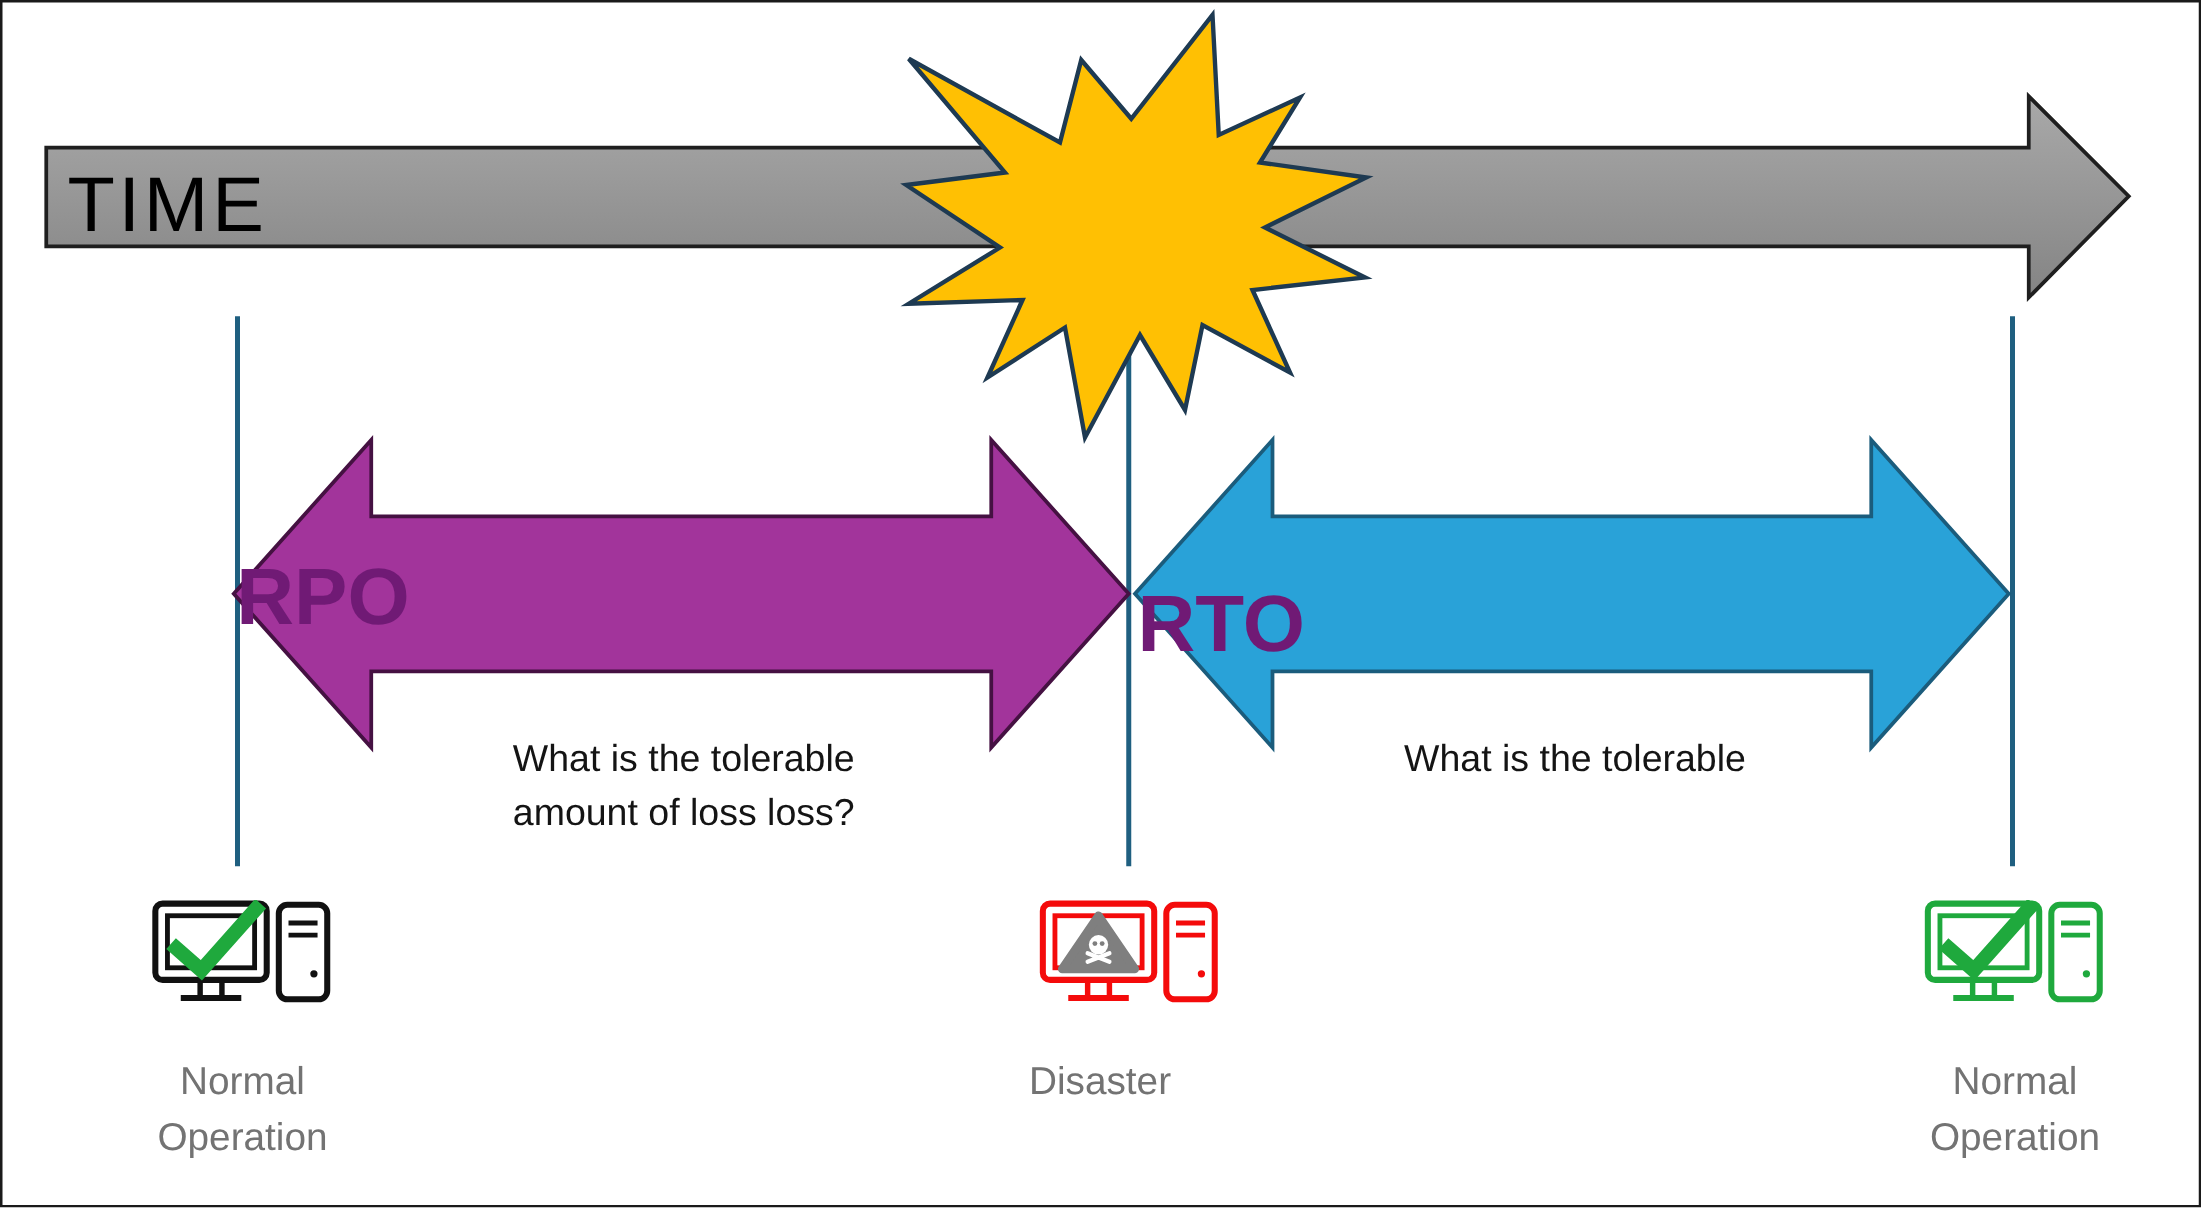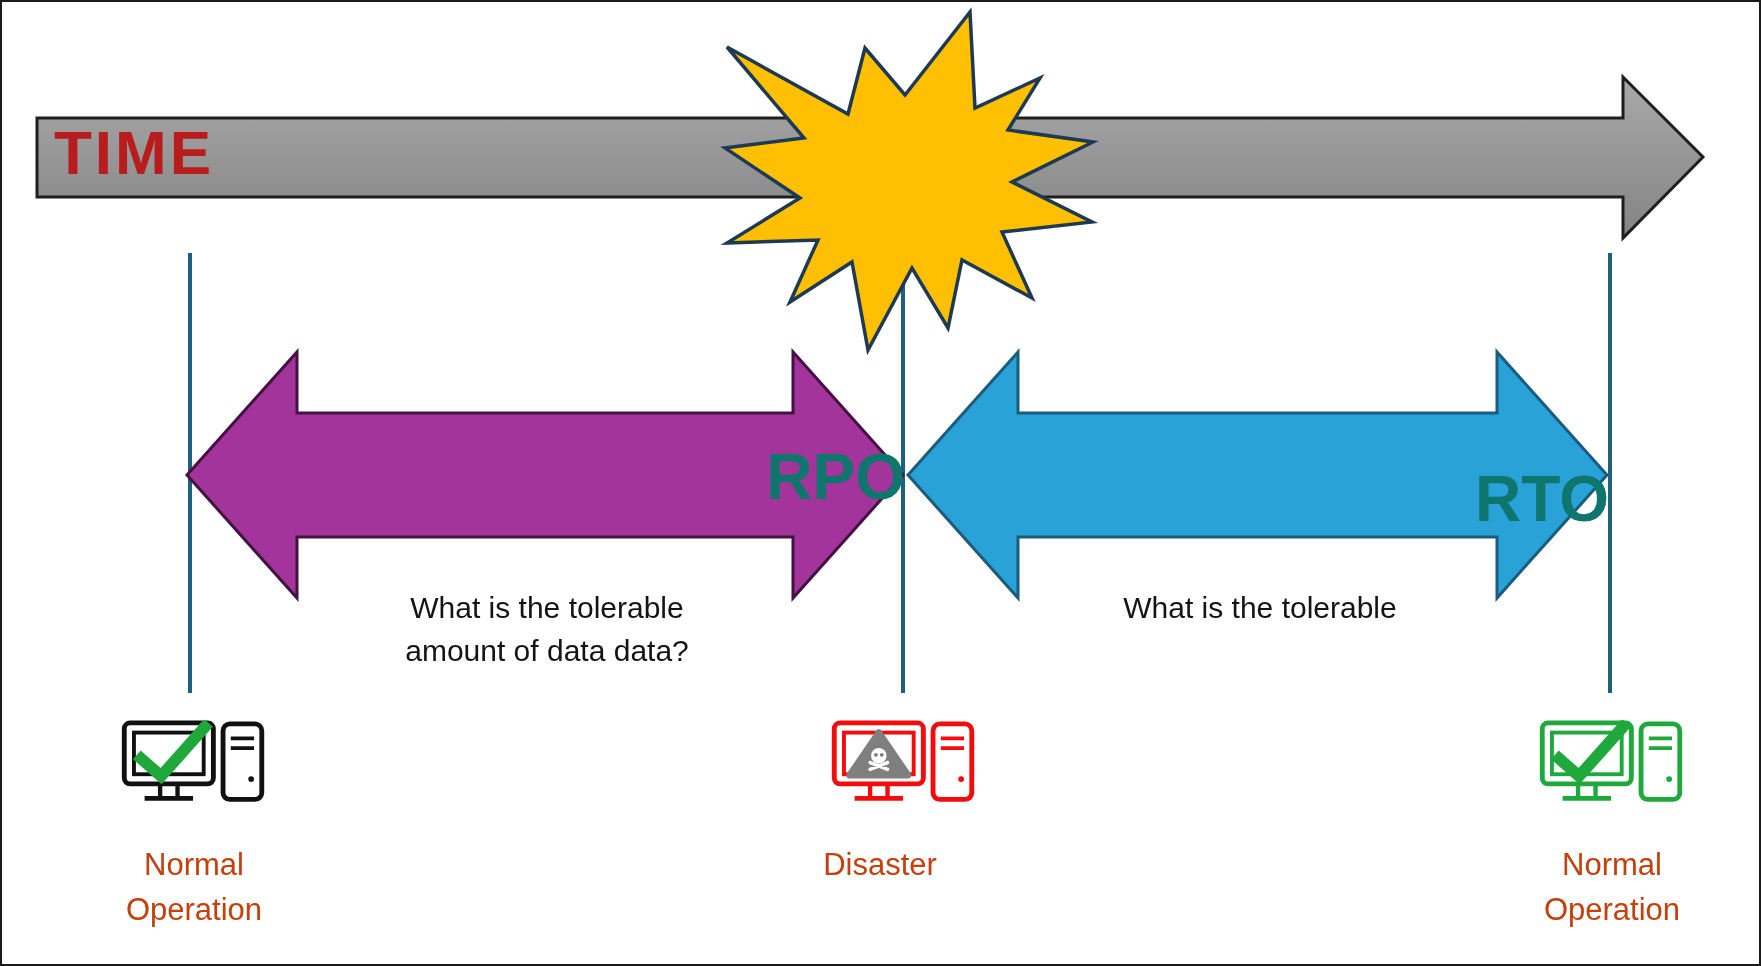--- a/index.html
+++ b/index.html
@@ -4,37 +4,37 @@
 <style>
   html,body{margin:0;padding:0;background:#ffffff;}
   .canvas{
     position:relative;width:1757px;height:962px;margin:0;
     border:2px solid #1a1a1a;background:#ffffff;overflow:hidden;
     font-family:"Liberation Sans","DejaVu Sans",sans-serif;
   }
   svg{display:block;}
   .shape-layer{position:absolute;left:0;top:0;}
   .time-label{
-    position:absolute;left:52px;top:116px;
-    font-size:62px;font-weight:700;letter-spacing:3px;color:#b91c1c;line-height:70px;
+    position:absolute;left:52px;top:128px;
+    font-size:62px;font-weight:400;letter-spacing:3px;color:#000000;line-height:70px;
   }
   .arrow-label{
-    position:absolute;top:443px;font-size:64px;font-weight:700;color:#0f766e;
-    line-height:64px;text-align:right;
+    position:absolute;top:443px;font-size:64px;font-weight:700;color:#701a75;
+    line-height:64px;text-align:left;
   }
   .rpo-label{left:187px;width:716px;}
   .rto-label{left:908px;width:699px;margin-top:22px;}
   .question{position:absolute;top:584px;width:700px;font-size:30px;line-height:43px;text-align:center;color:#141414;}
   .q-rpo{left:195px;}
   .q-rto{left:908px;}
   .station-icon{position:absolute;top:718px;width:146px;height:92px;}
   .icon-left{left:119px;}
   .icon-center{left:829px;}
   .icon-right{left:1537px;}
-  .station-label{position:absolute;top:840px;width:360px;font-size:31px;line-height:45px;text-align:center;color:#c2410c;}
+  .station-label{position:absolute;top:840px;width:360px;font-size:31px;line-height:45px;text-align:center;color:#737373;}
   .lbl-left{left:12px;}
   .lbl-center{left:698px;}
   .lbl-right{left:1430px;}
 </style>
 </head>
 <body>
 
 <div class="canvas">
 
   <svg class="shape-layer" width="1757" height="962" viewBox="0 0 1757 962">
@@ -58,21 +58,21 @@
     <polygon points="906,473 1016,350 1016,411 1495,411 1495,350 1605,473 1495,596 1495,535 1016,535 1016,596" stroke-width="3" fill="#29A2D8" stroke="#1B5C7C"></polygon>
   </svg>
 
   <div class="time-label">TIME</div>
 
   <div class="arrow-label rpo-label">RPO</div>
   <div class="arrow-label rto-label">RTO</div>
 
   <div class="question q-rpo">
     <div>What is the tolerable</div>
-    <div>amount of data data?</div>
+    <div>amount of loss loss?</div>
   </div>
   <div class="question q-rto">
     <div>What is the tolerable</div>
   </div>
 
   <svg class="station-icon icon-left" viewBox="0 0 150 95">
     <g fill="none" stroke-width="5" stroke="#111111">
       <rect x="3" y="3" width="92" height="63" rx="6"></rect>
       <rect x="13" y="13" width="72" height="43" stroke-width="4"></rect>
       <path d="M40 66 V79 M58 66 V79" stroke-width="4.5"></path>

